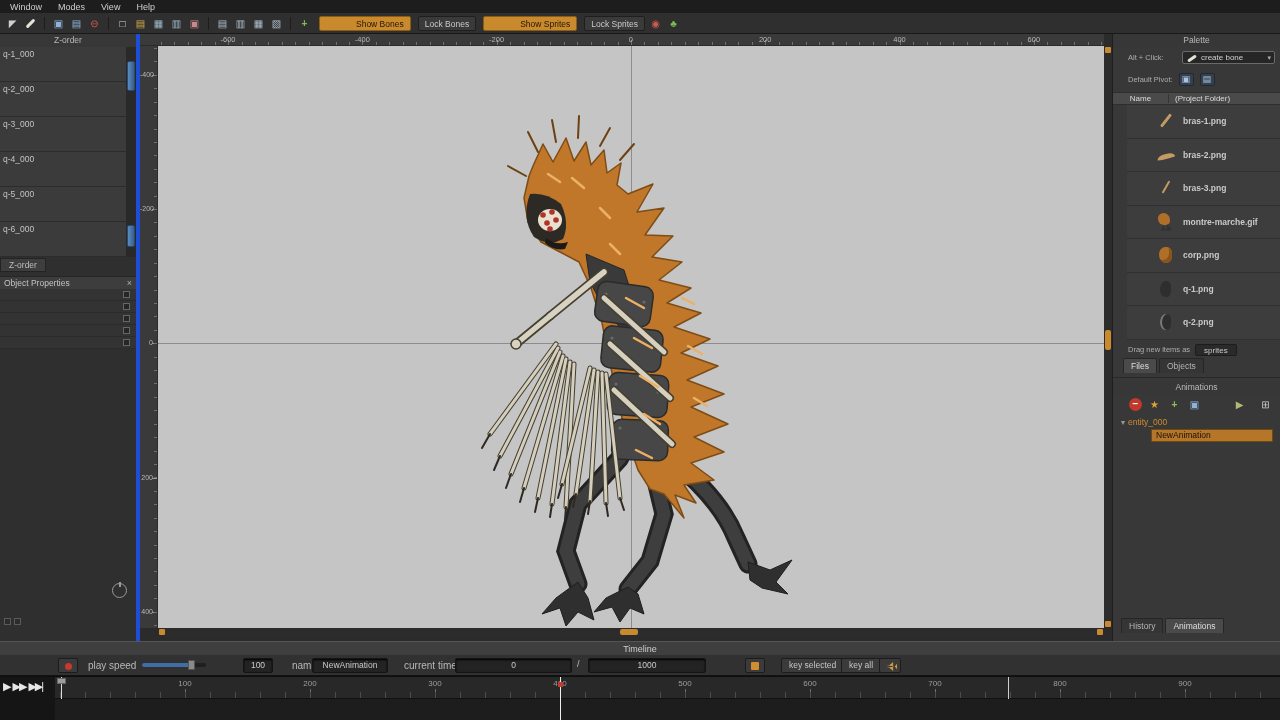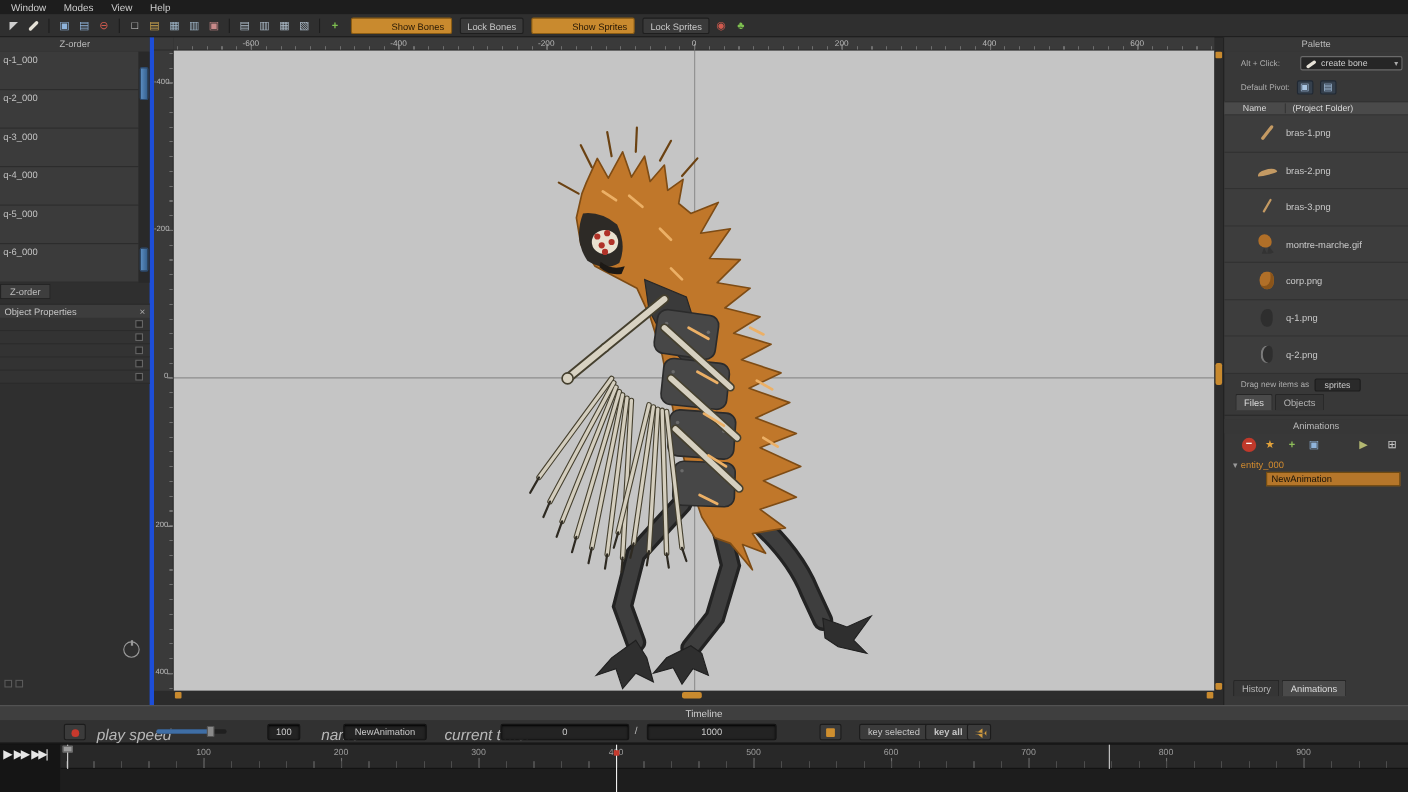--- a/index.html
+++ b/index.html
@@ -86,21 +86,21 @@
   .bone-glyph2::before{content:"";position:absolute;left:1px;top:4px;width:10px;height:3px;background:#e6e2d8;
                  border-radius:2px;transform:rotate(-35deg);}
   .caret{margin-left:auto;font-size:7px;color:#aaa;}
   #pivot-row{position:absolute;left:15px;top:38px;right:0;height:14px;display:flex;align-items:center;gap:4px;}
   .pivot-btn{width:15px;height:13px;background:#35404d;border:1px solid #202833;color:#a9c5e2;font-size:9px;
              line-height:11px;text-align:center;border-radius:2px;margin-left:2px;}
   #cols-header{position:absolute;left:0;top:58px;right:0;height:13px;background:#4a4a4a;border-top:1px solid #2e2e2e;
                border-bottom:1px solid #2e2e2e;display:flex;align-items:center;font-size:8px;color:#dcdcdc;}
   #col-name{width:55px;text-align:center;}
   #col-folder{flex:1;border-left:1px solid #353535;padding-left:6px;}
-  #file-list{position:absolute;left:0;top:71px;right:0;height:235px;}
+  #file-list{position:absolute;left:14px;top:71px;right:0;height:235px;font-weight:bold;}
   .file-row{height:33.5px;display:flex;align-items:center;gap:4px;padding-left:26px;background:#3d3d3d;
             border-bottom:1px solid #303030;}
   .file-name{font-size:8.5px;color:#c9c9c9;}
   .thumb{position:relative;width:26px;height:24px;flex:0 0 26px;}
   .thumb.bone::before{content:"";position:absolute;left:5px;top:10px;width:16px;height:3px;background:#c49a63;
             border-radius:2px;transform:rotate(-52deg);}
   .thumb.bone-curve::before{content:"";position:absolute;left:4px;top:11px;width:18px;height:5px;background:#c49a63;
             border-radius:50%/100% 100% 20% 20%;transform:rotate(-14deg);}
   .thumb.bone-thin::before{content:"";position:absolute;left:6px;top:10px;width:14px;height:2px;background:#c49a63;
             border-radius:2px;transform:rotate(-60deg);}
@@ -132,42 +132,42 @@
   #entity-name{font-size:8.5px;color:#d08a2f;}
   #newanim-row{position:absolute;left:38px;top:395px;width:122px;height:13px;background:#b5762a;
                border:1px solid #6e4a12;color:#171208;font-size:8.5px;line-height:11px;padding-left:4px;}
   #anim-tabs{position:absolute;left:8px;top:584px;display:flex;gap:2px;}
 
   
   #tl-header{position:absolute;left:0;top:641px;width:1280px;height:14px;background:#3f3f3f;
              border-top:1px solid #555;text-align:center;font-size:9px;line-height:14px;color:#cfcfcf;}
   #tl-controls{position:absolute;left:0;top:655px;width:1280px;height:21px;background:#313131;
                border-bottom:1px solid #121212;}
-  .ctl-label{position:absolute;top:5px;font-size:14px;color:#b8b8b8;font-style:italic;}
+  .ctl-label{position:absolute;top:5px;font-size:10px;color:#b8b8b8;}
   .btn{position:absolute;top:3px;height:15px;background:#3b3b3b;border:1px solid #1c1c1c;border-radius:2px;
        color:#c6c6c6;font-size:8.5px;line-height:13px;text-align:center;}
   .inset{position:absolute;top:3px;height:15px;background:#232323;border:1px solid #141414;border-radius:2px;
        box-shadow:inset 0 1px 2px #000;color:#c9c9c9;font-size:8.5px;line-height:13px;text-align:center;}
   #record-btn{left:58px;width:20px;}
   #record-btn::after{content:"";position:absolute;left:6px;top:4px;width:7px;height:7px;border-radius:50%;background:#c8392d;}
   #play-speed-label{left:88px;}
   #speed-slider{position:absolute;left:142px;top:8px;width:64px;height:4px;background:#1f1f1f;border-radius:2px;}
   #speed-fill{position:absolute;left:0;top:0;width:48px;height:4px;background:#3f6ea5;border-radius:2px;}
   #speed-handle{position:absolute;left:46px;top:-3px;width:7px;height:10px;background:#8a8a8a;border:1px solid #555;border-radius:1px;}
   #speed-box{left:243px;width:30px;}
   #name-label{left:292px;}
   #name-input{left:312px;width:76px;}
   #curtime-label{left:404px;}
   #time-input{left:455px;width:117px;}
   #slash{left:577px;top:4px;font-size:9px;color:#bbb;position:absolute;}
   #len-input{left:588px;width:118px;}
   #tl-orange-btn{left:745px;width:20px;}
   #tl-orange-btn::after{content:"";position:absolute;left:5px;top:3px;width:8px;height:8px;background:#cf8f2f;border-radius:1px;}
   #key-selected{left:781px;padding:0 7px;}
-  #key-all{left:841px;padding:0 7px;font-weight:bold;}
+  #key-all{left:841px;padding:0 7px;}
   #sound-btn{left:879px;width:22px;}
   #sound-btn::after{content:"";position:absolute;left:6px;top:3px;width:11px;height:9px;background:#cf9a3f;
         clip-path:polygon(0 35%,30% 35%,65% 0,65% 100%,30% 65%,0 65%,80% 50%,100% 20%,100% 80%,80% 50%);}
   #tl-bottom{position:absolute;left:0;top:676px;width:1280px;height:44px;background:#242424;border-top:1px solid #0e0e0e;}
   #transport{position:absolute;left:0;top:0;width:55px;height:44px;background:#151515;display:flex;gap:3px;
              padding:3px 0 0 3px;align-items:flex-start;}
   .tr-btn{color:#e6e6e6;font-size:11px;line-height:13px;letter-spacing:-2px;}
   #tl-ruler{position:absolute;left:55px;top:0;right:0;height:22px;background:#282828;border-bottom:1px solid #111;}
   #tl-ruler::after{content:"";position:absolute;left:5px;right:0;bottom:0;height:6px;
         background:repeating-linear-gradient(90deg,#4d4d4d 0 1px,transparent 1px 25px);}

